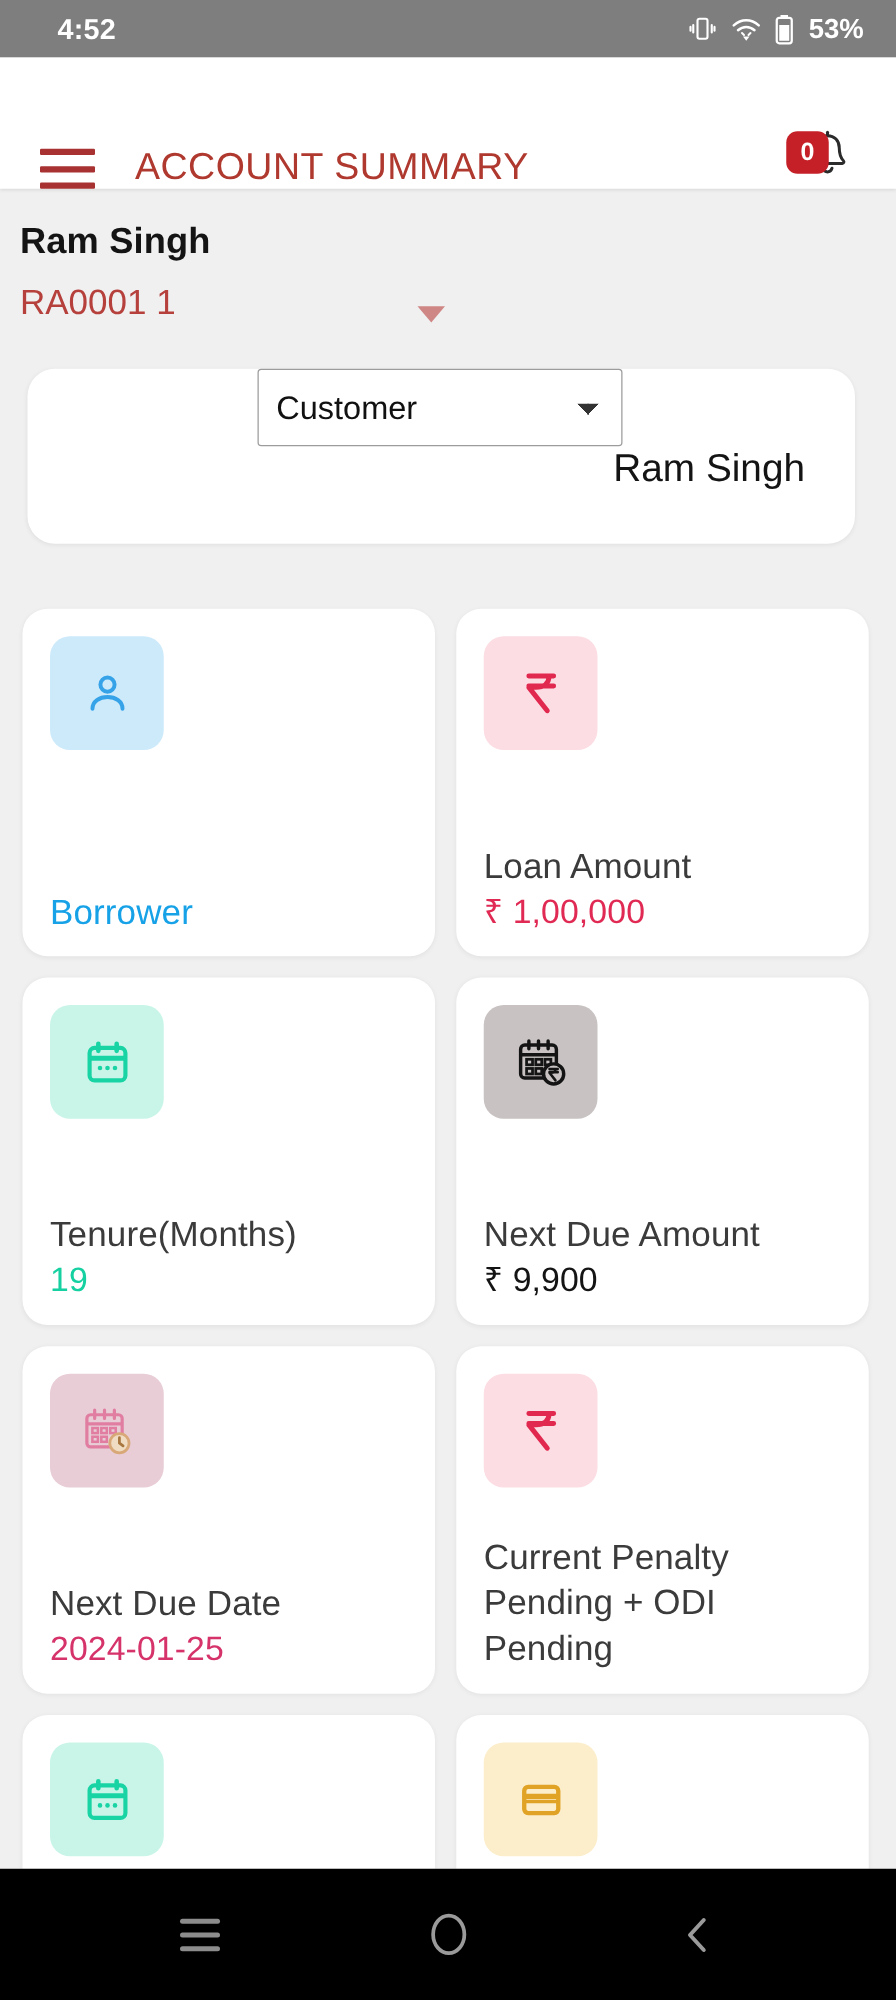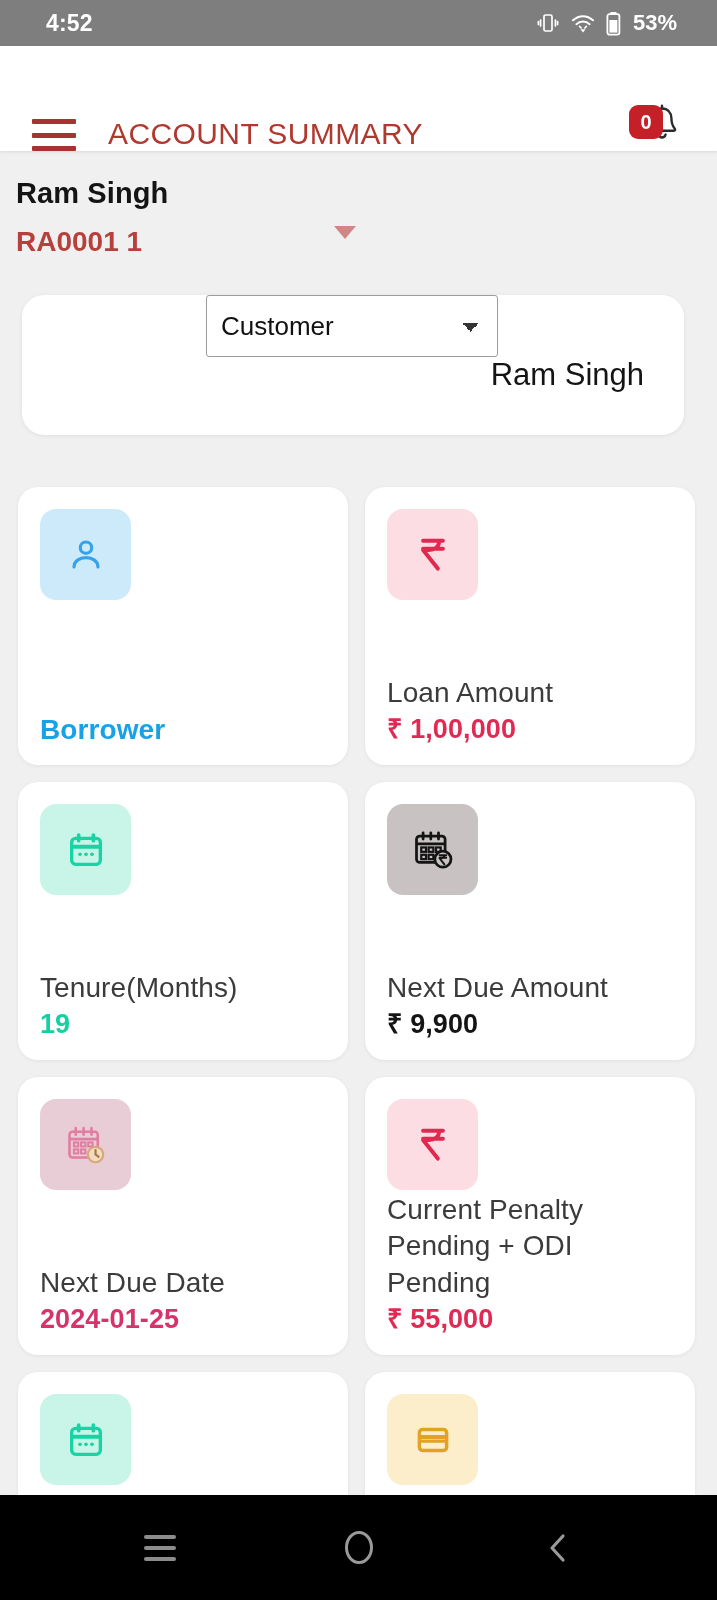--- a/index.html
+++ b/index.html
@@ -20,21 +20,21 @@
     overflow: hidden;
   }
 
   
   .status-bar {
     height: 46px;
     background: #7e7e7e;
     display: flex;
     align-items: center;
     justify-content: space-between;
-    padding: 0 40px 0 46px;
+    padding: 0 26px 0 46px;
     color: #ffffff;
   }
   .status-time {
     font-size: 23px;
     font-weight: bold;
     letter-spacing: 0.2px;
   }
   .status-right {
     display: flex;
     align-items: center;
@@ -125,25 +125,24 @@
     padding: 26px 16px 0 16px;
   }
   .cust-name {
     font-size: 29px;
     font-weight: bold;
     color: #141414;
     letter-spacing: 0.1px;
   }
   .cust-id-row {
     display: flex;
-    align-items: flex-start;
+    align-items: flex-end;
     margin-top: 16px;
     cursor: pointer;
     width: 340px;
-    font-weight: bold;
   }
   .cust-id {
     font-size: 28px;
     color: #b5403c;
   }
   .cust-caret {
     margin-left: auto;
     width: 0; height: 0;
     border-left: 11px solid transparent;
     border-right: 11px solid transparent;
@@ -222,21 +221,21 @@
     margin-top: auto;
   }
   .card-label {
     font-size: 28px;
     color: #3b3b3b;
     line-height: 1.3;
     letter-spacing: 0.1px;
   }
   .card-value {
     font-size: 27px;
-    font-weight: bold;
+    font-weight: normal;
     margin-top: 2px;
     line-height: 1.25;
     letter-spacing: 0.1px;
   }
   .card-value.solo {
     font-size: 28px;
   }
 
   
   .nav-bar {
@@ -431,21 +430,20 @@
       </div>
 
       <div class="info-card">
         <div class="icon-tile" style="background:#fcdde3;">
           <svg width="34" height="40" viewBox="0 0 24 28" fill="none">
             <path d="M5 4h14M5 9.6h14M16.4 4c0 4.4-3.2 6.4-7.4 6.4h-4l10.4 13.2" stroke="#e1284f" stroke-width="2.8" stroke-linecap="round" stroke-linejoin="round"></path>
           </svg>
         </div>
         <div class="card-text">
           <div class="card-label">Current Penalty Pending + ODI Pending</div>
-          <div class="card-value" style="color:#e02a54;">₹ 55,000</div>
         </div>
       </div>
 
       <div class="info-card">
         <div class="icon-tile" style="background:#c9f5e8;">
           <svg width="40" height="40" viewBox="0 0 24 24" fill="none">
             <rect x="3.4" y="5" width="17.2" height="15.6" rx="2.4" stroke="#18d4a4" stroke-width="2"></rect>
             <path d="M3.4 10h17.2" stroke="#18d4a4" stroke-width="2.4"></path>
             <path d="M7.6 3v3.4M16.4 3v3.4" stroke="#18d4a4" stroke-width="2.2" stroke-linecap="round"></path>
             <circle cx="8.4" cy="14.6" r="1.1" fill="#18d4a4"></circle>

